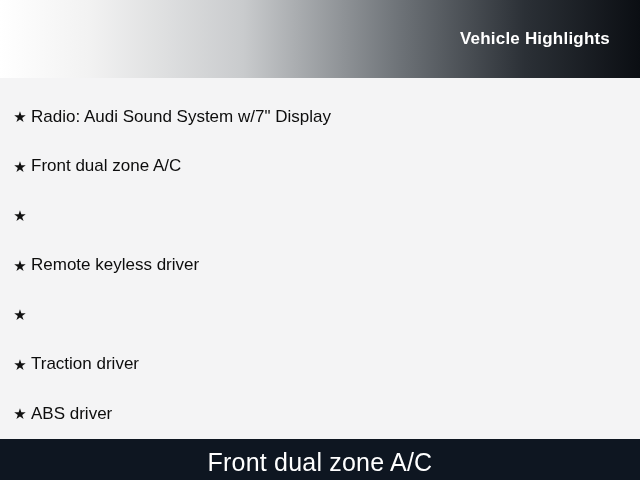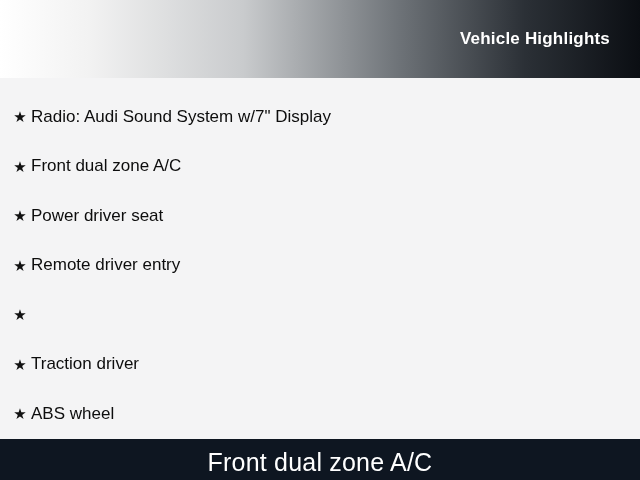--- a/index.html
+++ b/index.html
@@ -95,40 +95,39 @@
       <span class="feature-text">Radio: Audi Sound System w/7" Display</span>
     </div>
 
     <div class="feature-row">
       <span class="bullet">★</span>
       <span class="feature-text">Front dual zone A/C</span>
     </div>
 
     <div class="feature-row">
       <span class="bullet">★</span>
-      <span class="feature-text">Power driver seat</span>
     </div>
 
     <div class="feature-row">
       <span class="bullet">★</span>
-      <span class="feature-text">Remote driver entry</span>
+      <span class="feature-text">Remote keyless driver</span>
     </div>
 
     <div class="feature-row">
       <span class="bullet">★</span>
     </div>
 
     <div class="feature-row">
       <span class="bullet">★</span>
       <span class="feature-text">Traction driver</span>
     </div>
 
     <div class="feature-row">
       <span class="bullet">★</span>
-      <span class="feature-text">ABS wheel</span>
+      <span class="feature-text">ABS driver</span>
     </div>
 
   </div>
 
   <div class="footer">
     <div class="footer-text">Front dual zone A/C</div>
   </div>
 
 </div>
 

